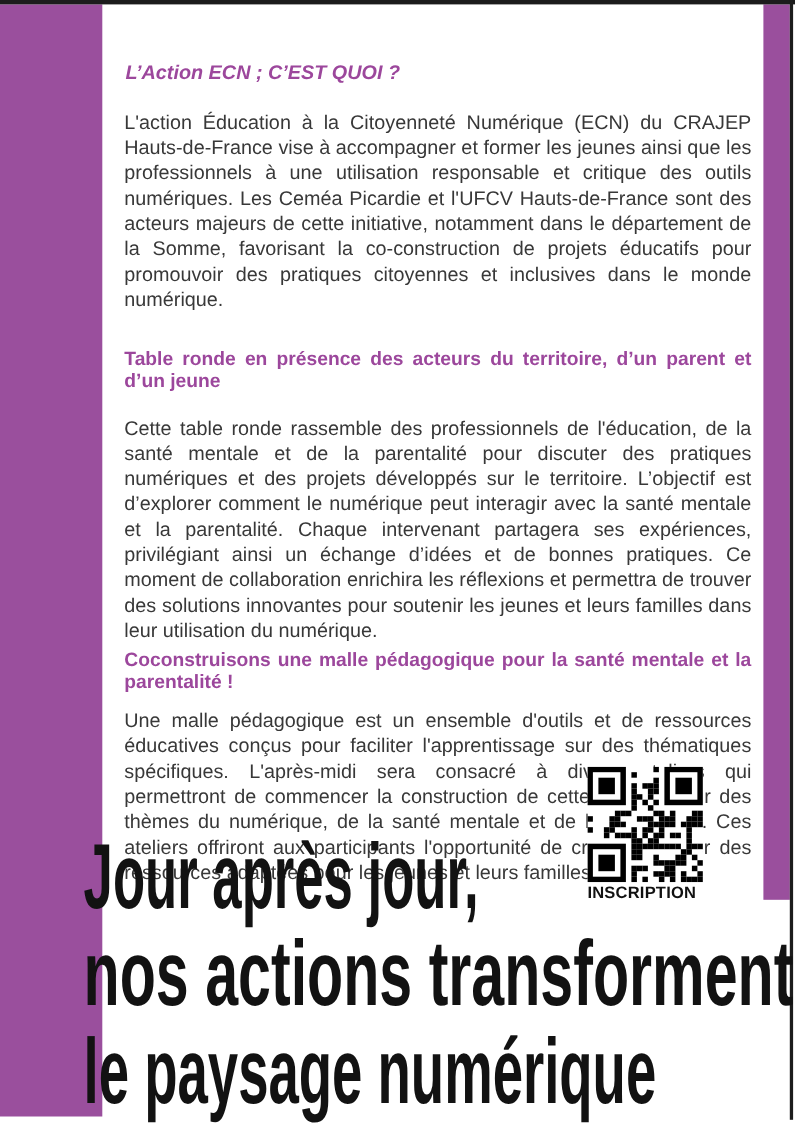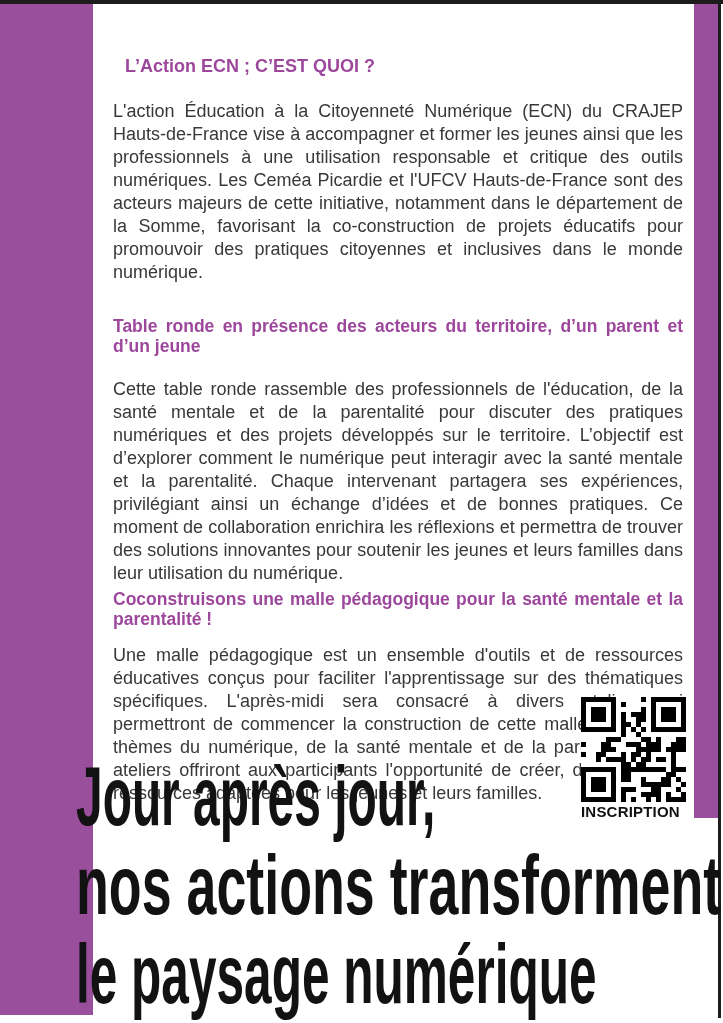--- a/index.html
+++ b/index.html
@@ -23,41 +23,42 @@
   
   .left-bar{position:absolute;left:0;top:4px;width:93px;height:1011px;background:var(--purple-bar);}
   .right-bar{position:absolute;left:694px;top:4px;width:24px;height:814px;background:var(--purple-bar);}
   
   .content{
     position:absolute;left:0;top:0;width:723px;
     box-sizing:border-box;
     padding:54px 40px 0 113px;
   }
   .h-main{
-    margin:0 0 22px 12px;
+    margin:0 0 22px 1px;
     font-size:18px;line-height:24px;font-weight:bold;
     color:var(--heading);
     text-align:justify;
+    font-style:italic;
   }
   .h-sec{
     font-size:17.5px;line-height:20px;font-weight:bold;
     color:var(--heading);
     text-align:justify;
   }
   .h-sec.second{margin:32px 0 22px 0;}
   .h-sec.third{margin:4px 0 15px 0;}
   .para{
     margin:0;
     font-size:18px;line-height:23px;
     color:var(--body-text);
     text-align:justify;
   }
   
   .qr-block{
-    position:absolute;left:581px;top:697px;width:105px;
+    position:absolute;left:534px;top:697px;width:105px;
     display:flex;flex-direction:column;align-items:flex-start;
   }
   .qr-label{
     margin-top:1px;
     font-size:15px;font-weight:bold;color:#111;
     letter-spacing:0.2px;white-space:nowrap;
   }
   
   .tagline{
     position:absolute;left:76px;top:752px;

